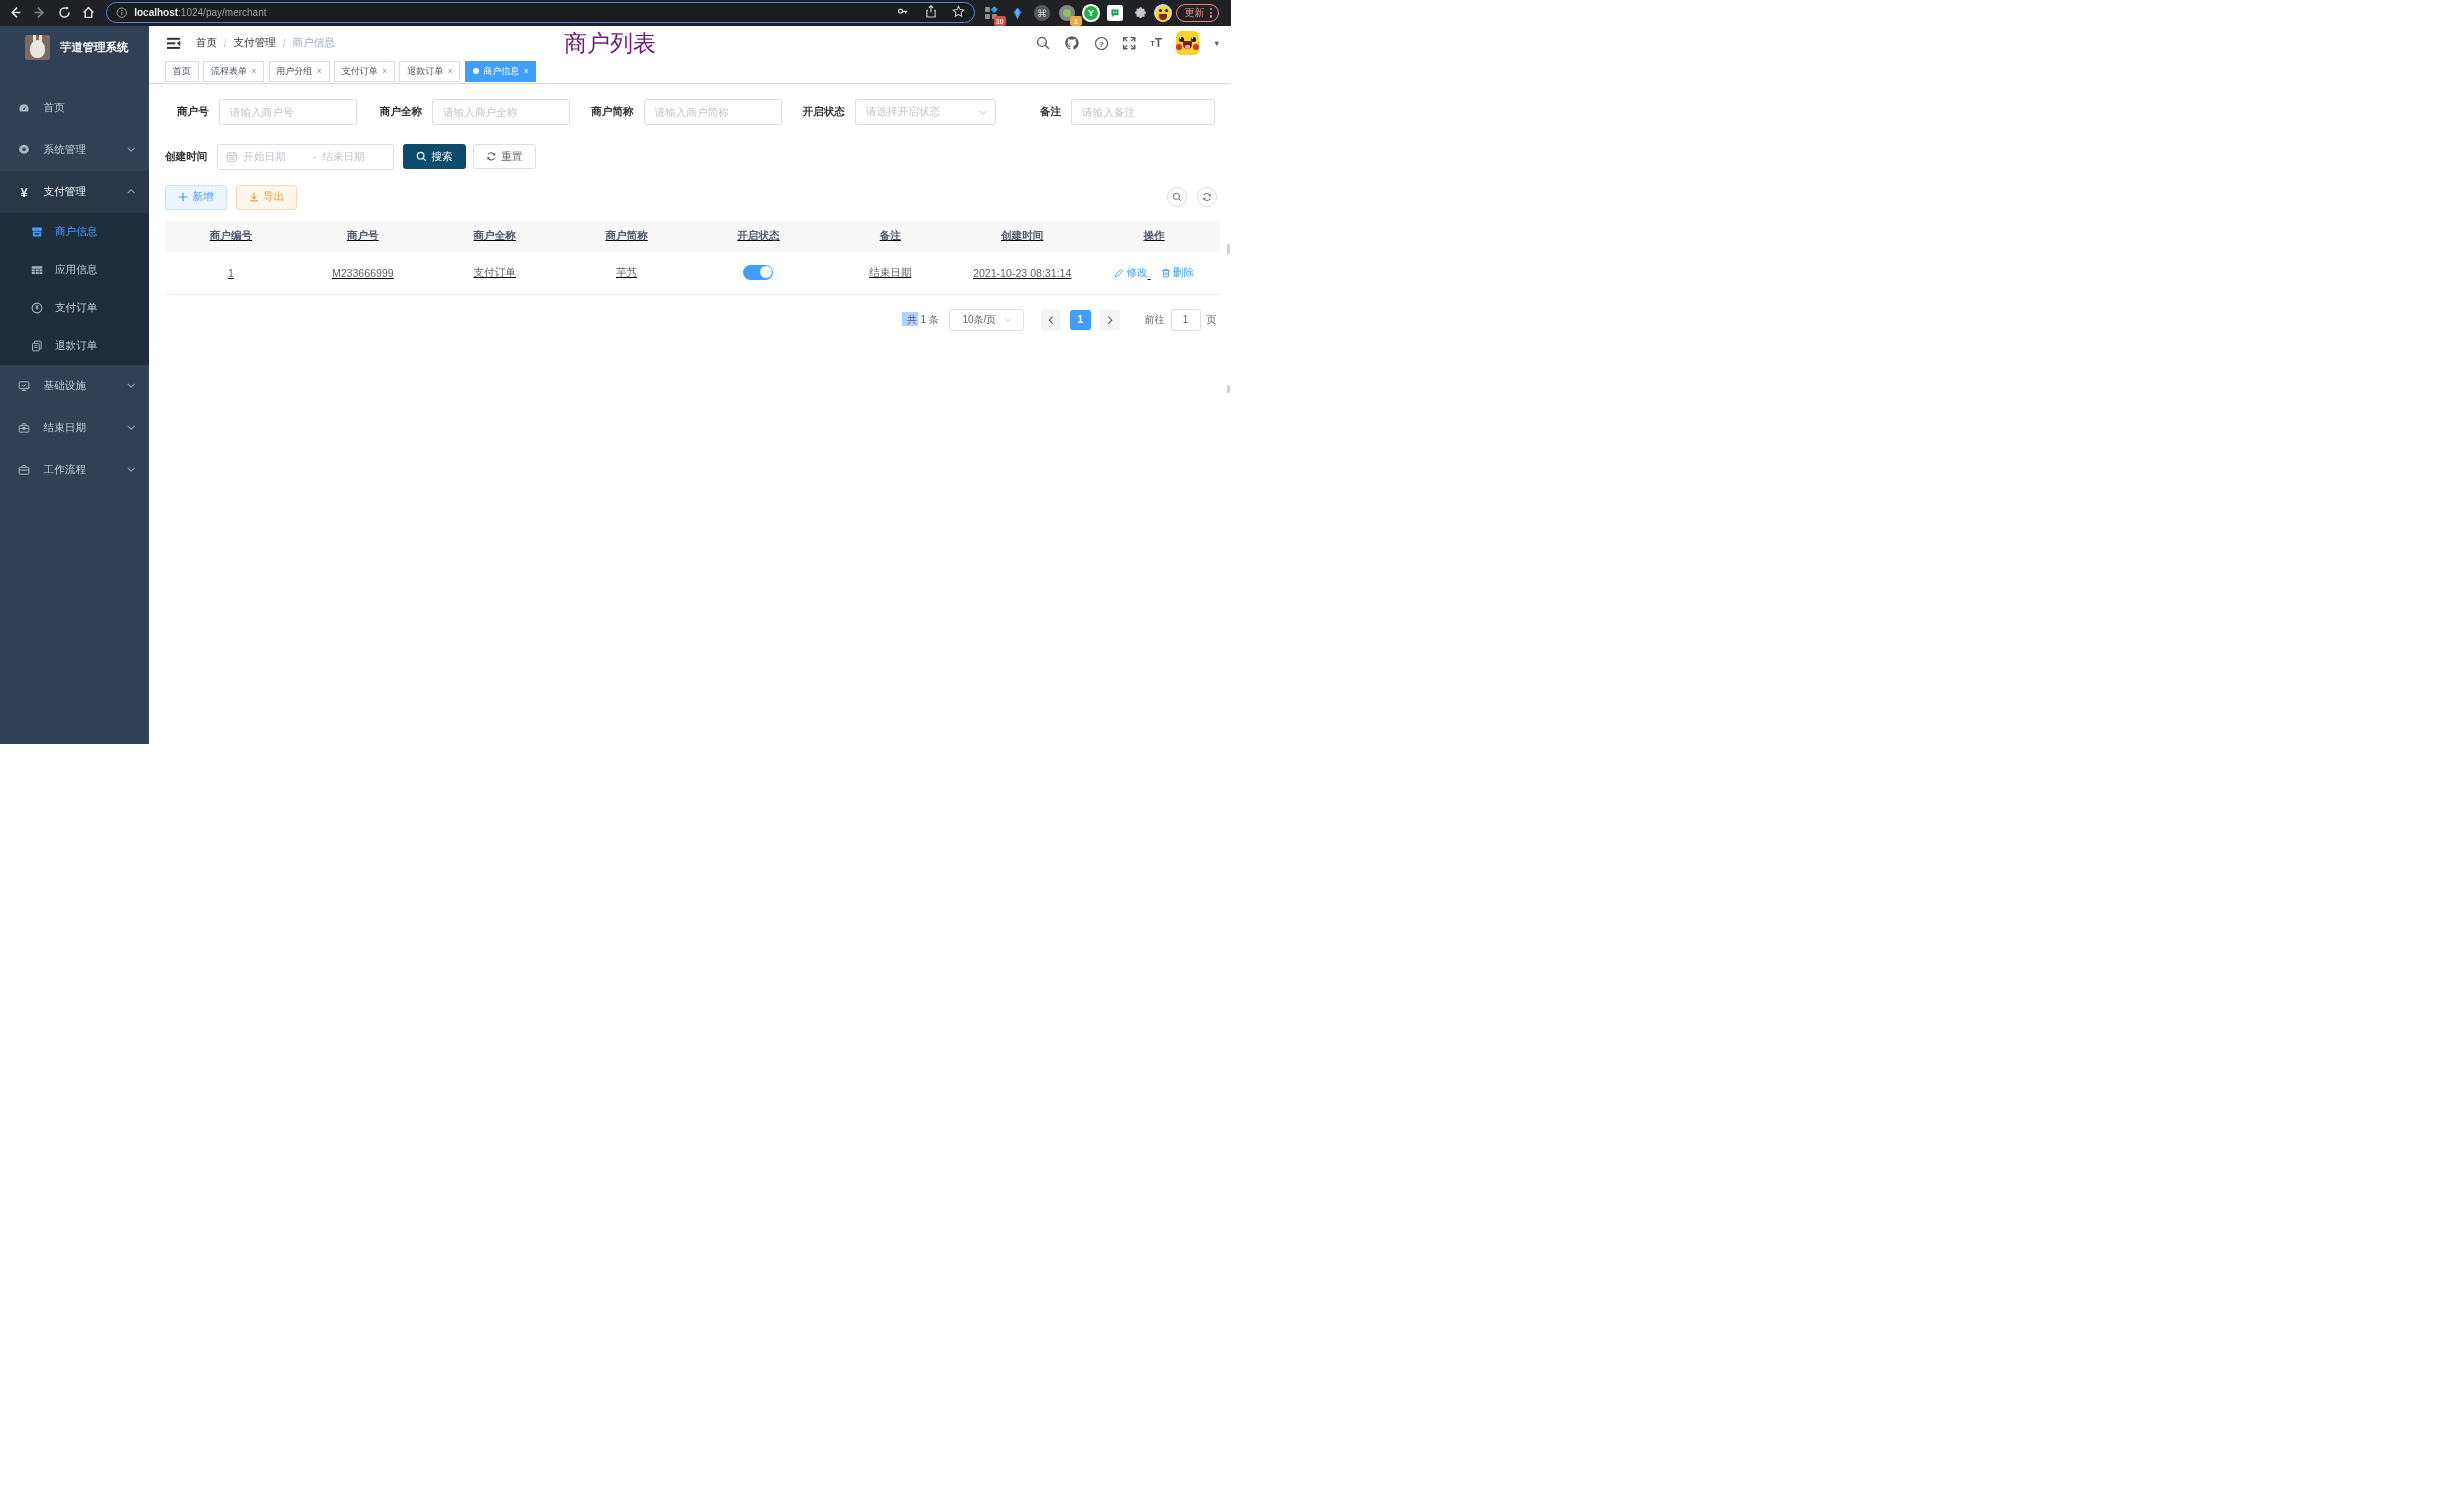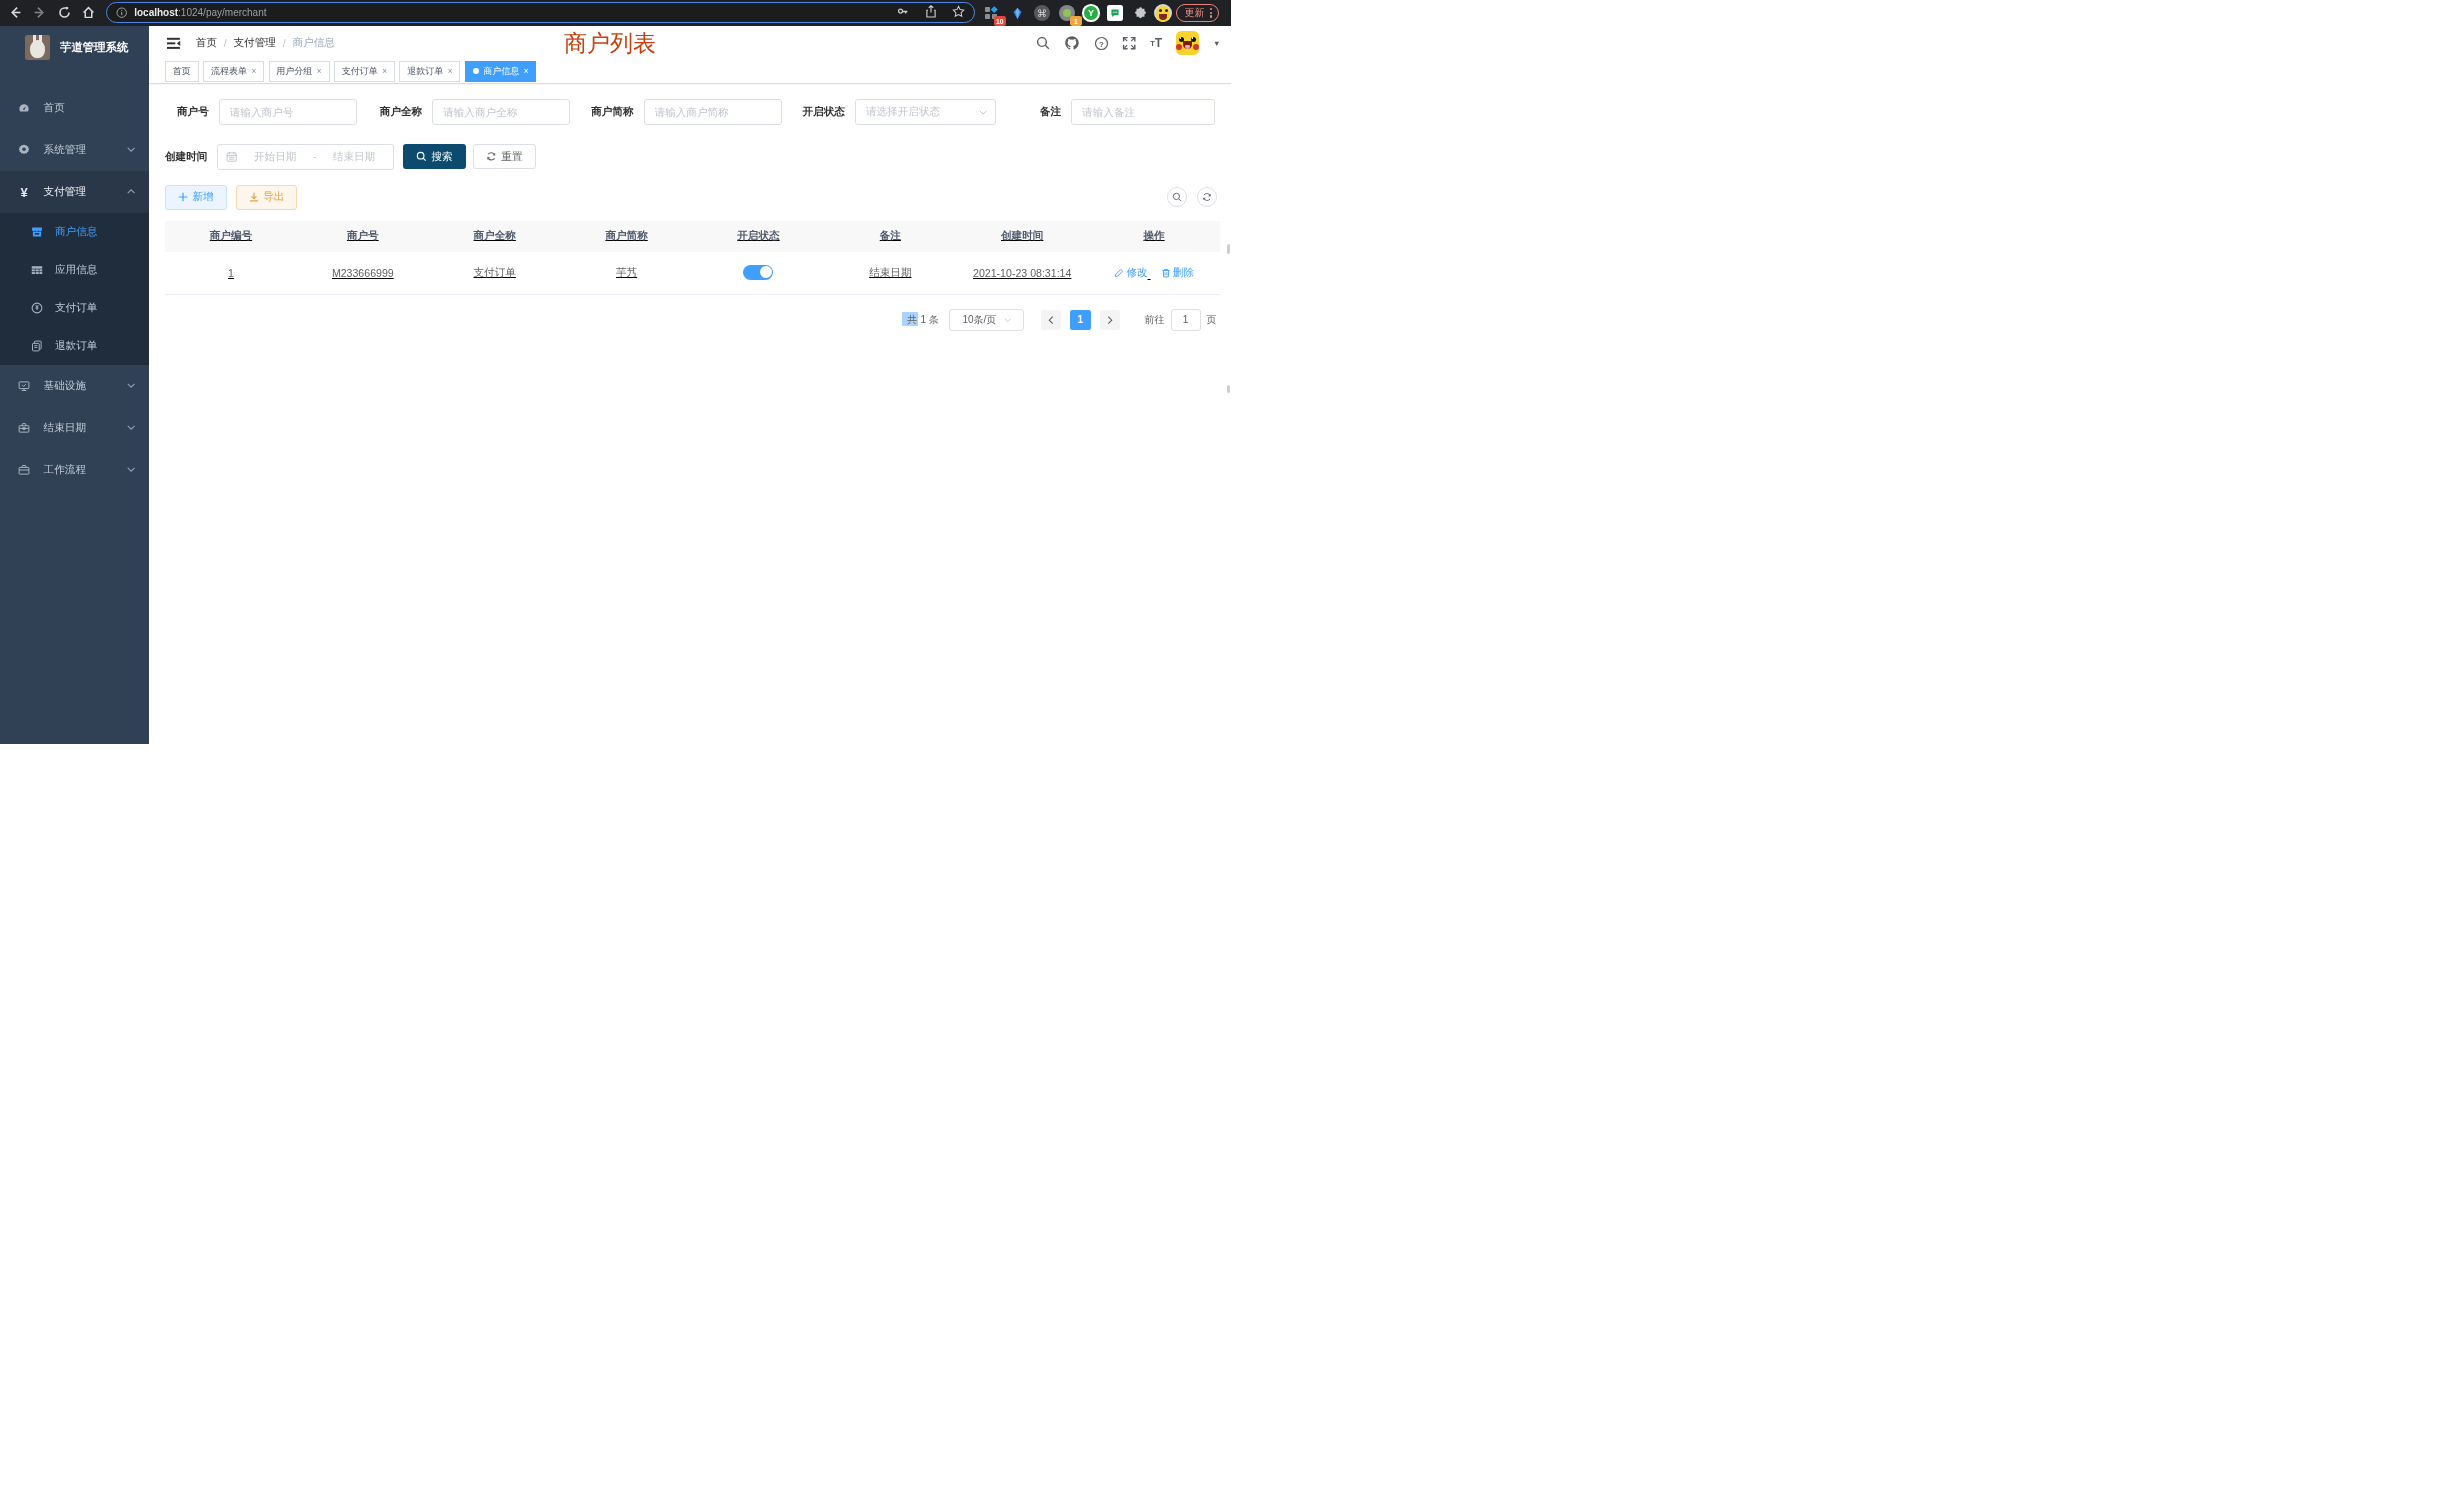--- a/index.html
+++ b/index.html
@@ -47,21 +47,21 @@
   .s-item.active { color:#409eff; }
   .s-item.active .ic { color:#409eff; }
 
   
   .main { position:absolute; left:149px; top:26px; width:1082px; height:719px; background:#fff; }
   .app-header { position:relative; height:34px; display:flex; align-items:center; }
   .hamburger { margin-left:18px; display:flex; color:#303133; cursor:pointer; }
   .breadcrumb { margin-left:14.4px; font-size:10.6px; display:flex; align-items:center; gap:6.8px; }
   .bc { color:#303133; } .bc.last { color:#99a9bf; }
   .bc-sep { color:#c0c4cc; }
-  .annotation { position:absolute; left:415px; top:2.3px; font-size:23px; color:#c2410c; }
+  .annotation { position:absolute; left:415px; top:2.3px; font-size:23px; color:#701a75; }
   .hdr-icons { margin-left:auto; display:flex; align-items:center; gap:13.6px; margin-right:10.6px; color:#5a5e66; }
   .hdr-ic { display:flex; align-items:center; cursor:pointer; }
   .tt { font-weight:700; color:#5a5e66; }
   .tt .sm { font-size:7.6px; } .tt .lg { font-size:12px; }
   .avatar { width:23.5px; height:23.5px; border-radius:5.3px; background:#f6d32d; position:relative; overflow:hidden; }
   .avatar .eye { position:absolute; top:5.3px; width:5.3px; height:5.3px; background:#161616; border-radius:50%; }
   .avatar .eye i { position:absolute; left:0.8px; top:0.8px; width:1.5px; height:1.5px; background:#fff; border-radius:50%; }
   .avatar .cheek { position:absolute; top:13px; width:6px; height:6px; background:#d8332a; border-radius:50%; }
   .avatar .mouth { position:absolute; left:7.6px; top:10px; width:8.3px; height:7.6px; background:#7c1d14; border-radius:0 0 6.8px 6.8px; }
   .avatar .tongue { position:absolute; left:9px; top:13.6px; width:5.3px; height:3.8px; background:#ef9dbb; border-radius:50% 50% 4.5px 4.5px; }
@@ -80,21 +80,21 @@
   .frow { display:flex; align-items:center; margin-bottom:19px; }
   .flabel { font-size:10.6px; font-weight:700; color:#303133; margin-right:10px; white-space:nowrap; }
   .inp { height:26px; border:0.8px solid #dcdfe6; border-radius:3px; background:#fff; font-size:10.6px; color:#606266; padding:0 10px; }
   .inp::placeholder { color:#c0c4cc; }
   .w182 { width:138px; }
   .sel { width:141px; height:26px; border:0.8px solid #dcdfe6; border-radius:3px; display:flex; align-items:center; padding:0 7.6px 0 10px; cursor:pointer; }
   .sel .ph { color:#c0c4cc; font-size:10.6px; }
   .sel .car { margin-left:auto; color:#c0c4cc; }
   .daterange { width:177px; height:26px; border:0.8px solid #dcdfe6; border-radius:3px; display:flex; align-items:center; padding:0 7.6px; gap:6px; }
   .daterange .cal { color:#c0c4cc; display:flex; }
-  .daterange .dph { color:#c0c4cc; font-size:10.6px; flex:1; text-align:center; }
+  .daterange .dph { color:#c0c4cc; font-size:10.6px; flex:1; }
   .daterange .dsep { color:#c0c4cc; font-size:10px; }
   .btn { height:25px; border-radius:3px; font-size:10.6px; display:inline-flex; align-items:center; gap:4.5px; padding:0 12px; cursor:pointer; border:0.8px solid transparent; }
   .btn-primary { background:#0c4a6e; color:#fff; }
   .btn-plain { background:#fff; border-color:#dcdfe6; color:#606266; }
   .btn-add { background:#ecf5ff; border-color:#c6e2ff; color:#409eff; margin-right:9px; }
   .btn-export { background:#fdf6ec; border-color:#f5dab1; color:#e6a23c; }
   .toolbar { display:flex; align-items:center; margin-bottom:11.4px; }
   .tool-circles { margin-left:auto; display:flex; gap:10px; margin-right:3px; }
   .cbtn { width:20px; height:20px; border:0.8px solid #dcdfe6; border-radius:50%; display:flex; align-items:center; justify-content:center; color:#606266; background:#fff; cursor:pointer; }
 

